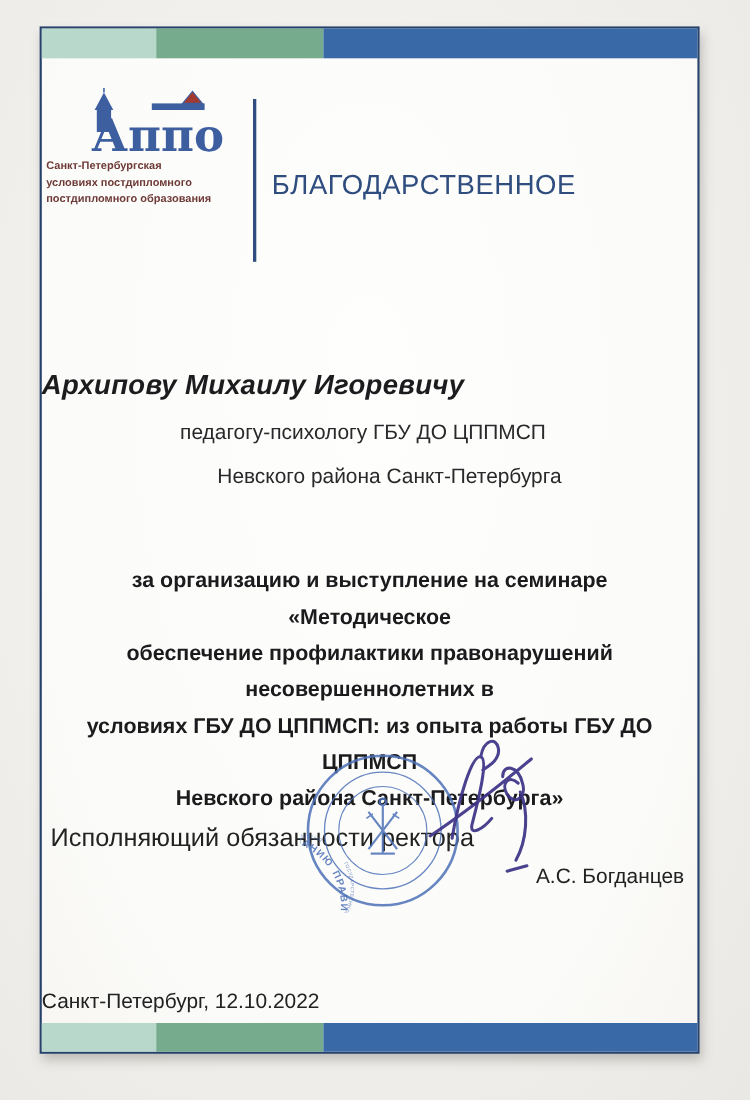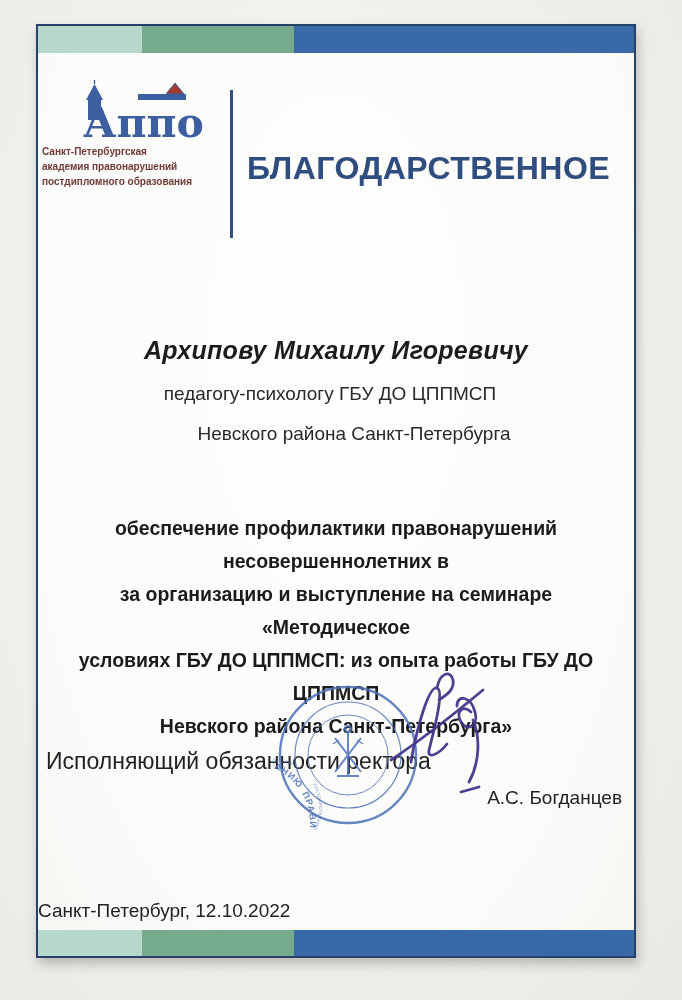--- a/index.html
+++ b/index.html
@@ -23,24 +23,24 @@
   .seg-green{width:25.5%;background:#76ac8d;}
   .seg-blue{flex:1;background:#3a69a7;}
   .logo-svg{position:absolute;left:44px;top:54px;width:122px;height:64px;}
   .org-lines{
     position:absolute;left:4px;top:118px;width:160px;text-align:left;
     font-size:10px;line-height:15px;color:#6e3a37;font-weight:bold;
   }
   .divider{position:absolute;left:192px;top:64px;width:3px;height:148px;background:#2f4d7e;}
   .title{
     position:absolute;left:209px;top:120px;width:380px;
-    font-size:32px;line-height:45px;font-weight:bold;color:#2f4d7e;letter-spacing:.5px;
+    font-size:25px;line-height:45px;font-weight:normal;color:#2f4d7e;letter-spacing:.5px;
   }
   .recipient-name{
-    position:absolute;left:0;right:0;top:310px;text-align:center;
+    position:absolute;left:0;right:0;top:310px;text-align:left;
     font-size:25px;font-weight:bold;font-style:italic;color:#1c1c1e;letter-spacing:.3px;
   }
   .recipient-line{position:absolute;left:0;right:12px;text-align:center;font-size:19px;color:#29292b;}
   .recipient-position{top:357px;}
   .recipient-location{top:397px;padding-left:48px;}
   .body-text{
     position:absolute;left:20px;right:20px;top:486px;text-align:center;
     font-size:19.5px;font-weight:bold;line-height:33px;color:#1b1b1d;
   }
   .sign-label{position:absolute;left:8px;top:722px;font-size:23px;color:#222;}
@@ -66,37 +66,37 @@
     <rect x="6" y="20" width="13" height="20" fill="#3d5fa0"></rect>
     <polygon points="4,20 12.5,4 21,20" fill="#3d5fa0"></polygon>
     <line x1="12.5" y1="4" x2="12.5" y2="0" stroke="#3d5fa0" stroke-width="1.4"></line>
     <rect x="56" y="14" width="48" height="6" fill="#3d5fa0"></rect>
     <polygon points="84,14 93,3 102,14" fill="#a33a30" stroke="#3d5fa0" stroke-width="1"></polygon>
     <text x="1" y="57" font-size="41" font-weight="bold" font-family="DejaVu Serif, serif" fill="#3d5fa0">Аппо</text>
   </svg>
 
   <div class="org-lines">
     <div>Санкт-Петербургская</div>
-    <div>академия правонарушений</div>
+    <div>условиях постдипломного</div>
     <div>постдипломного образования</div>
   </div>
 
   <div class="divider"></div>
 
   <div class="title">
     <div>БЛАГОДАРСТВЕННОЕ</div>
   </div>
 
   <div class="recipient-name">Архипову Михаилу Игоревичу</div>
   <div class="recipient-line recipient-position">педагогу-психологу ГБУ ДО ЦППМСП</div>
   <div class="recipient-line recipient-location">Невского района Санкт-Петербурга</div>
 
   <div class="body-text">
+    <div>за организацию и выступление на семинаре «Методическое</div>
     <div>обеспечение профилактики правонарушений несовершеннолетних в</div>
-    <div>за организацию и выступление на семинаре «Методическое</div>
     <div>условиях ГБУ ДО ЦППМСП: из опыта работы ГБУ ДО ЦППМСП</div>
     <div>Невского района Санкт-Петербурга»</div>
   </div>
 
   <div class="sign-label">Исполняющий обязанности ректора</div>
   <div class="sign-name">А.С. Богданцев</div>
 
   <svg class="stamp-svg" viewBox="0 0 150 150">
     <g stroke="#4e72b8" fill="none" opacity="0.85">
       <circle cx="75" cy="75" r="68" stroke-width="2.4"></circle>

